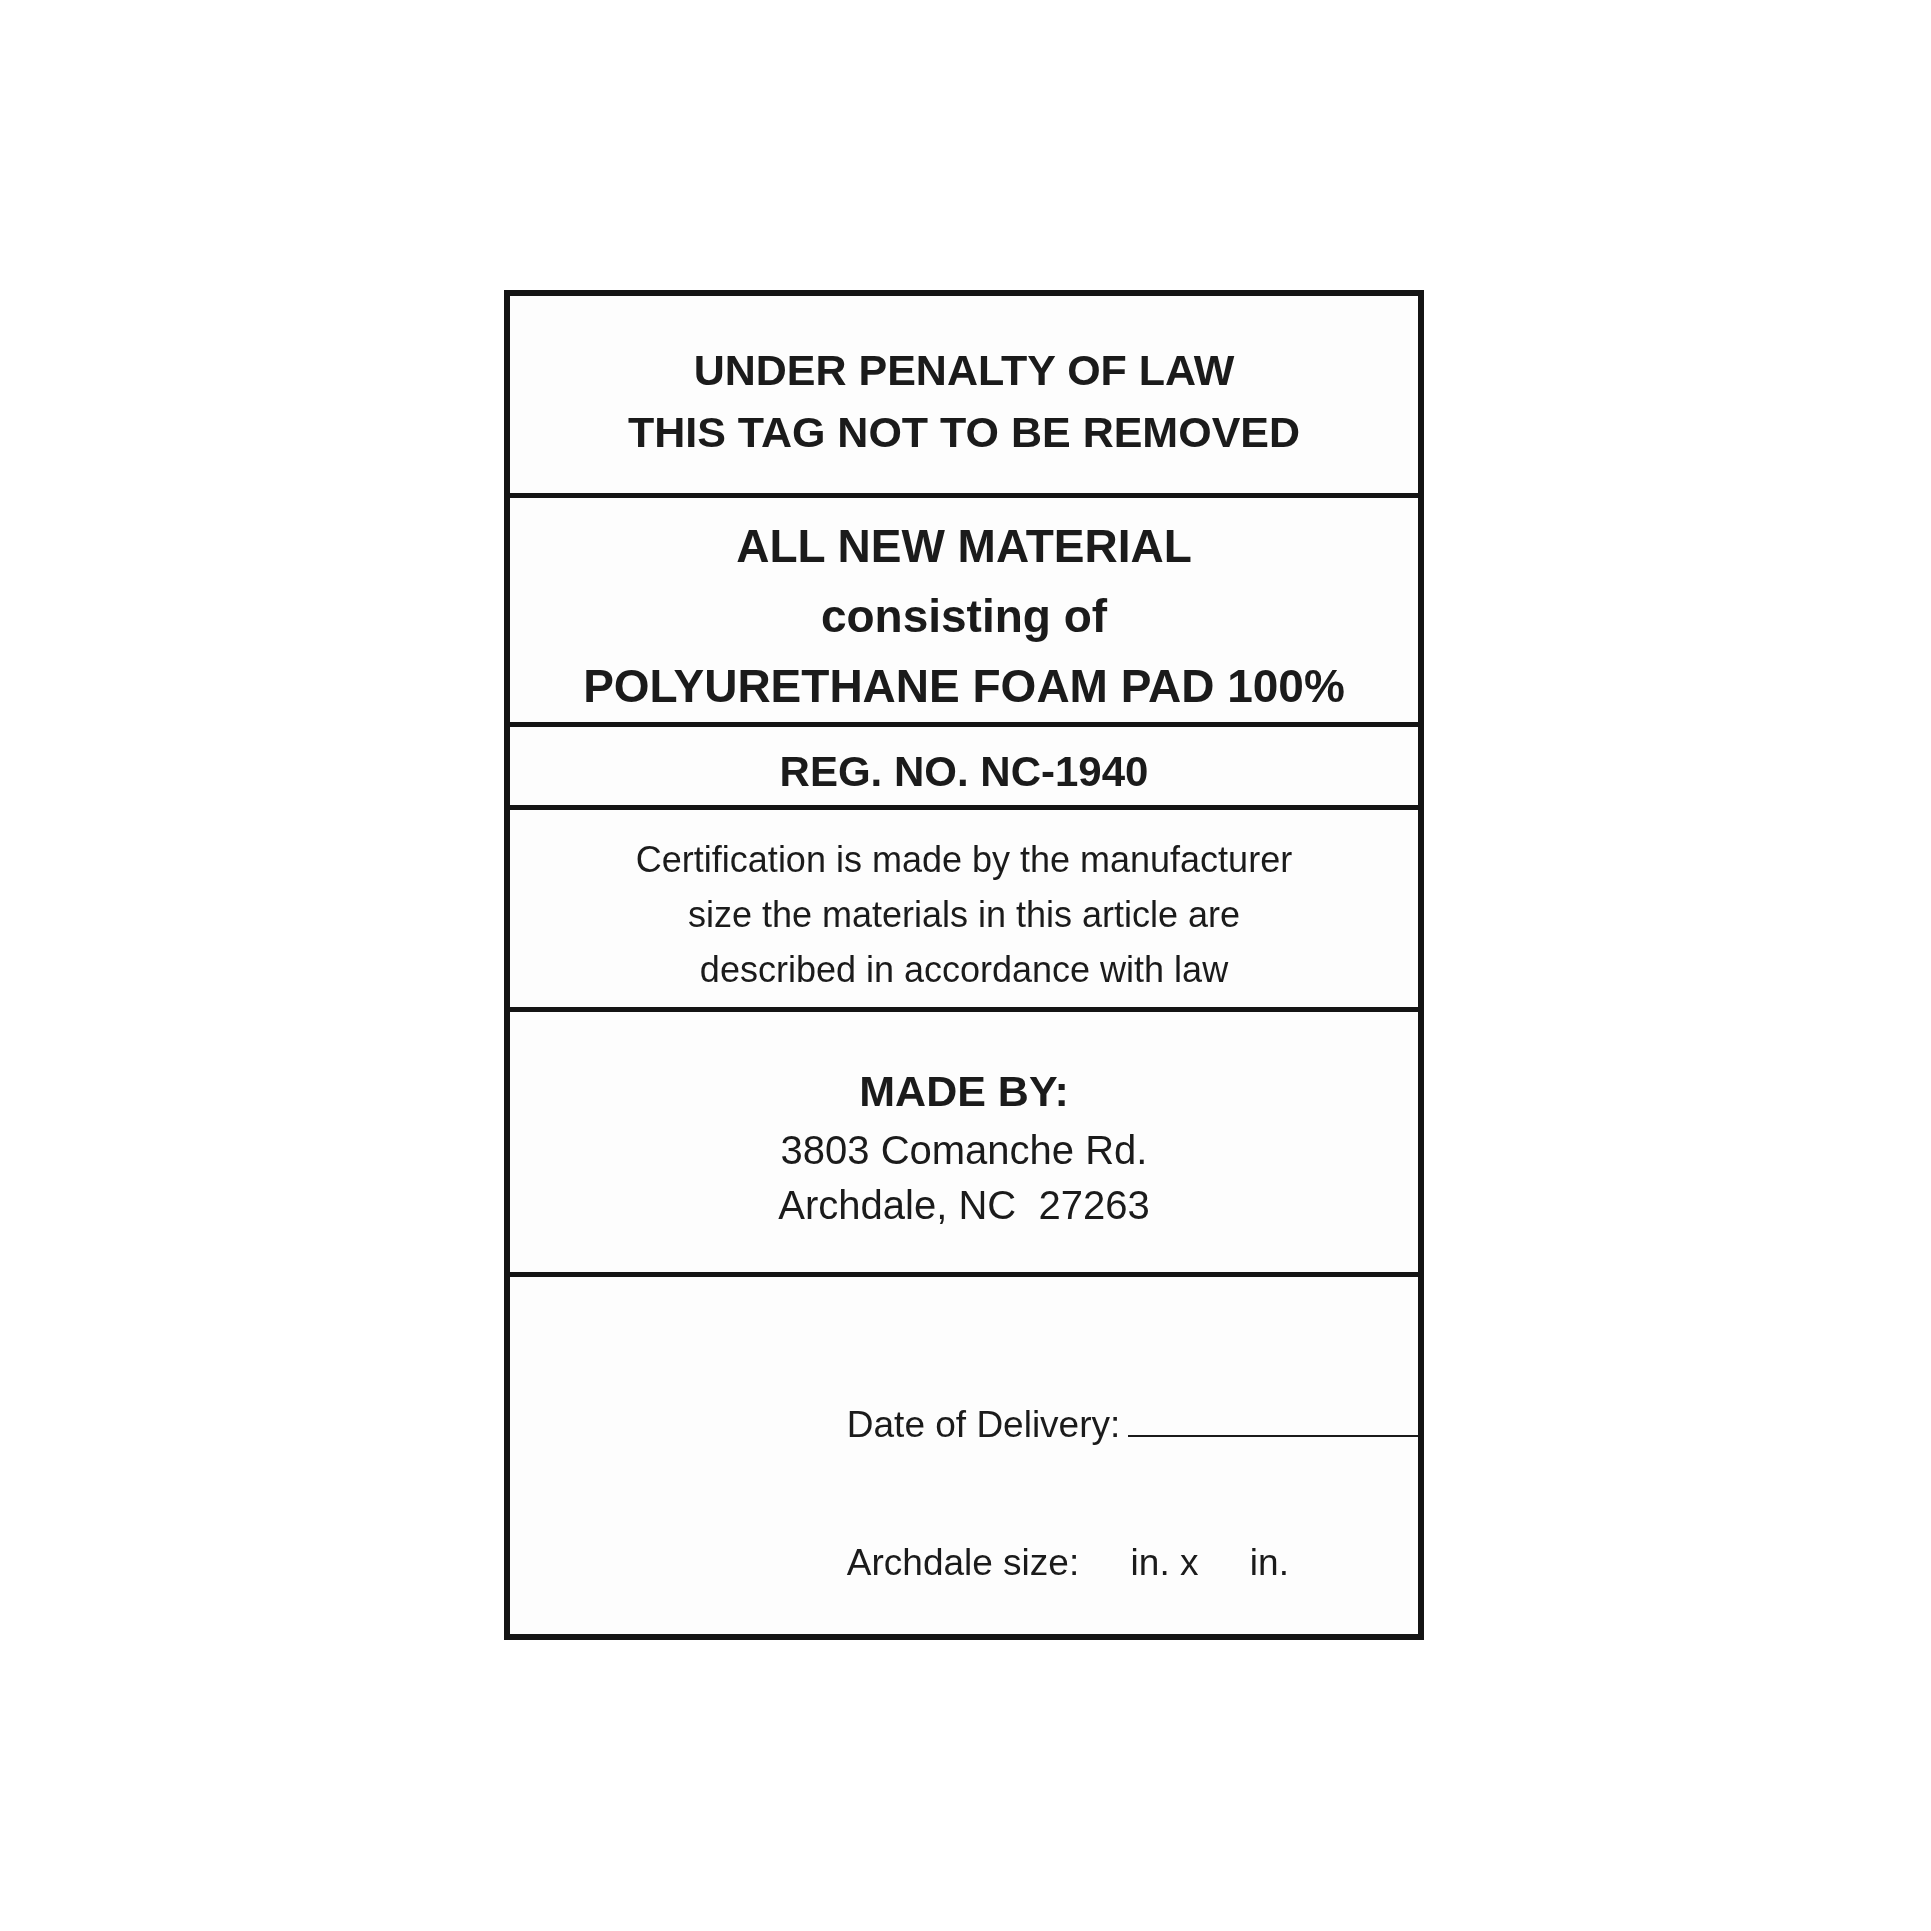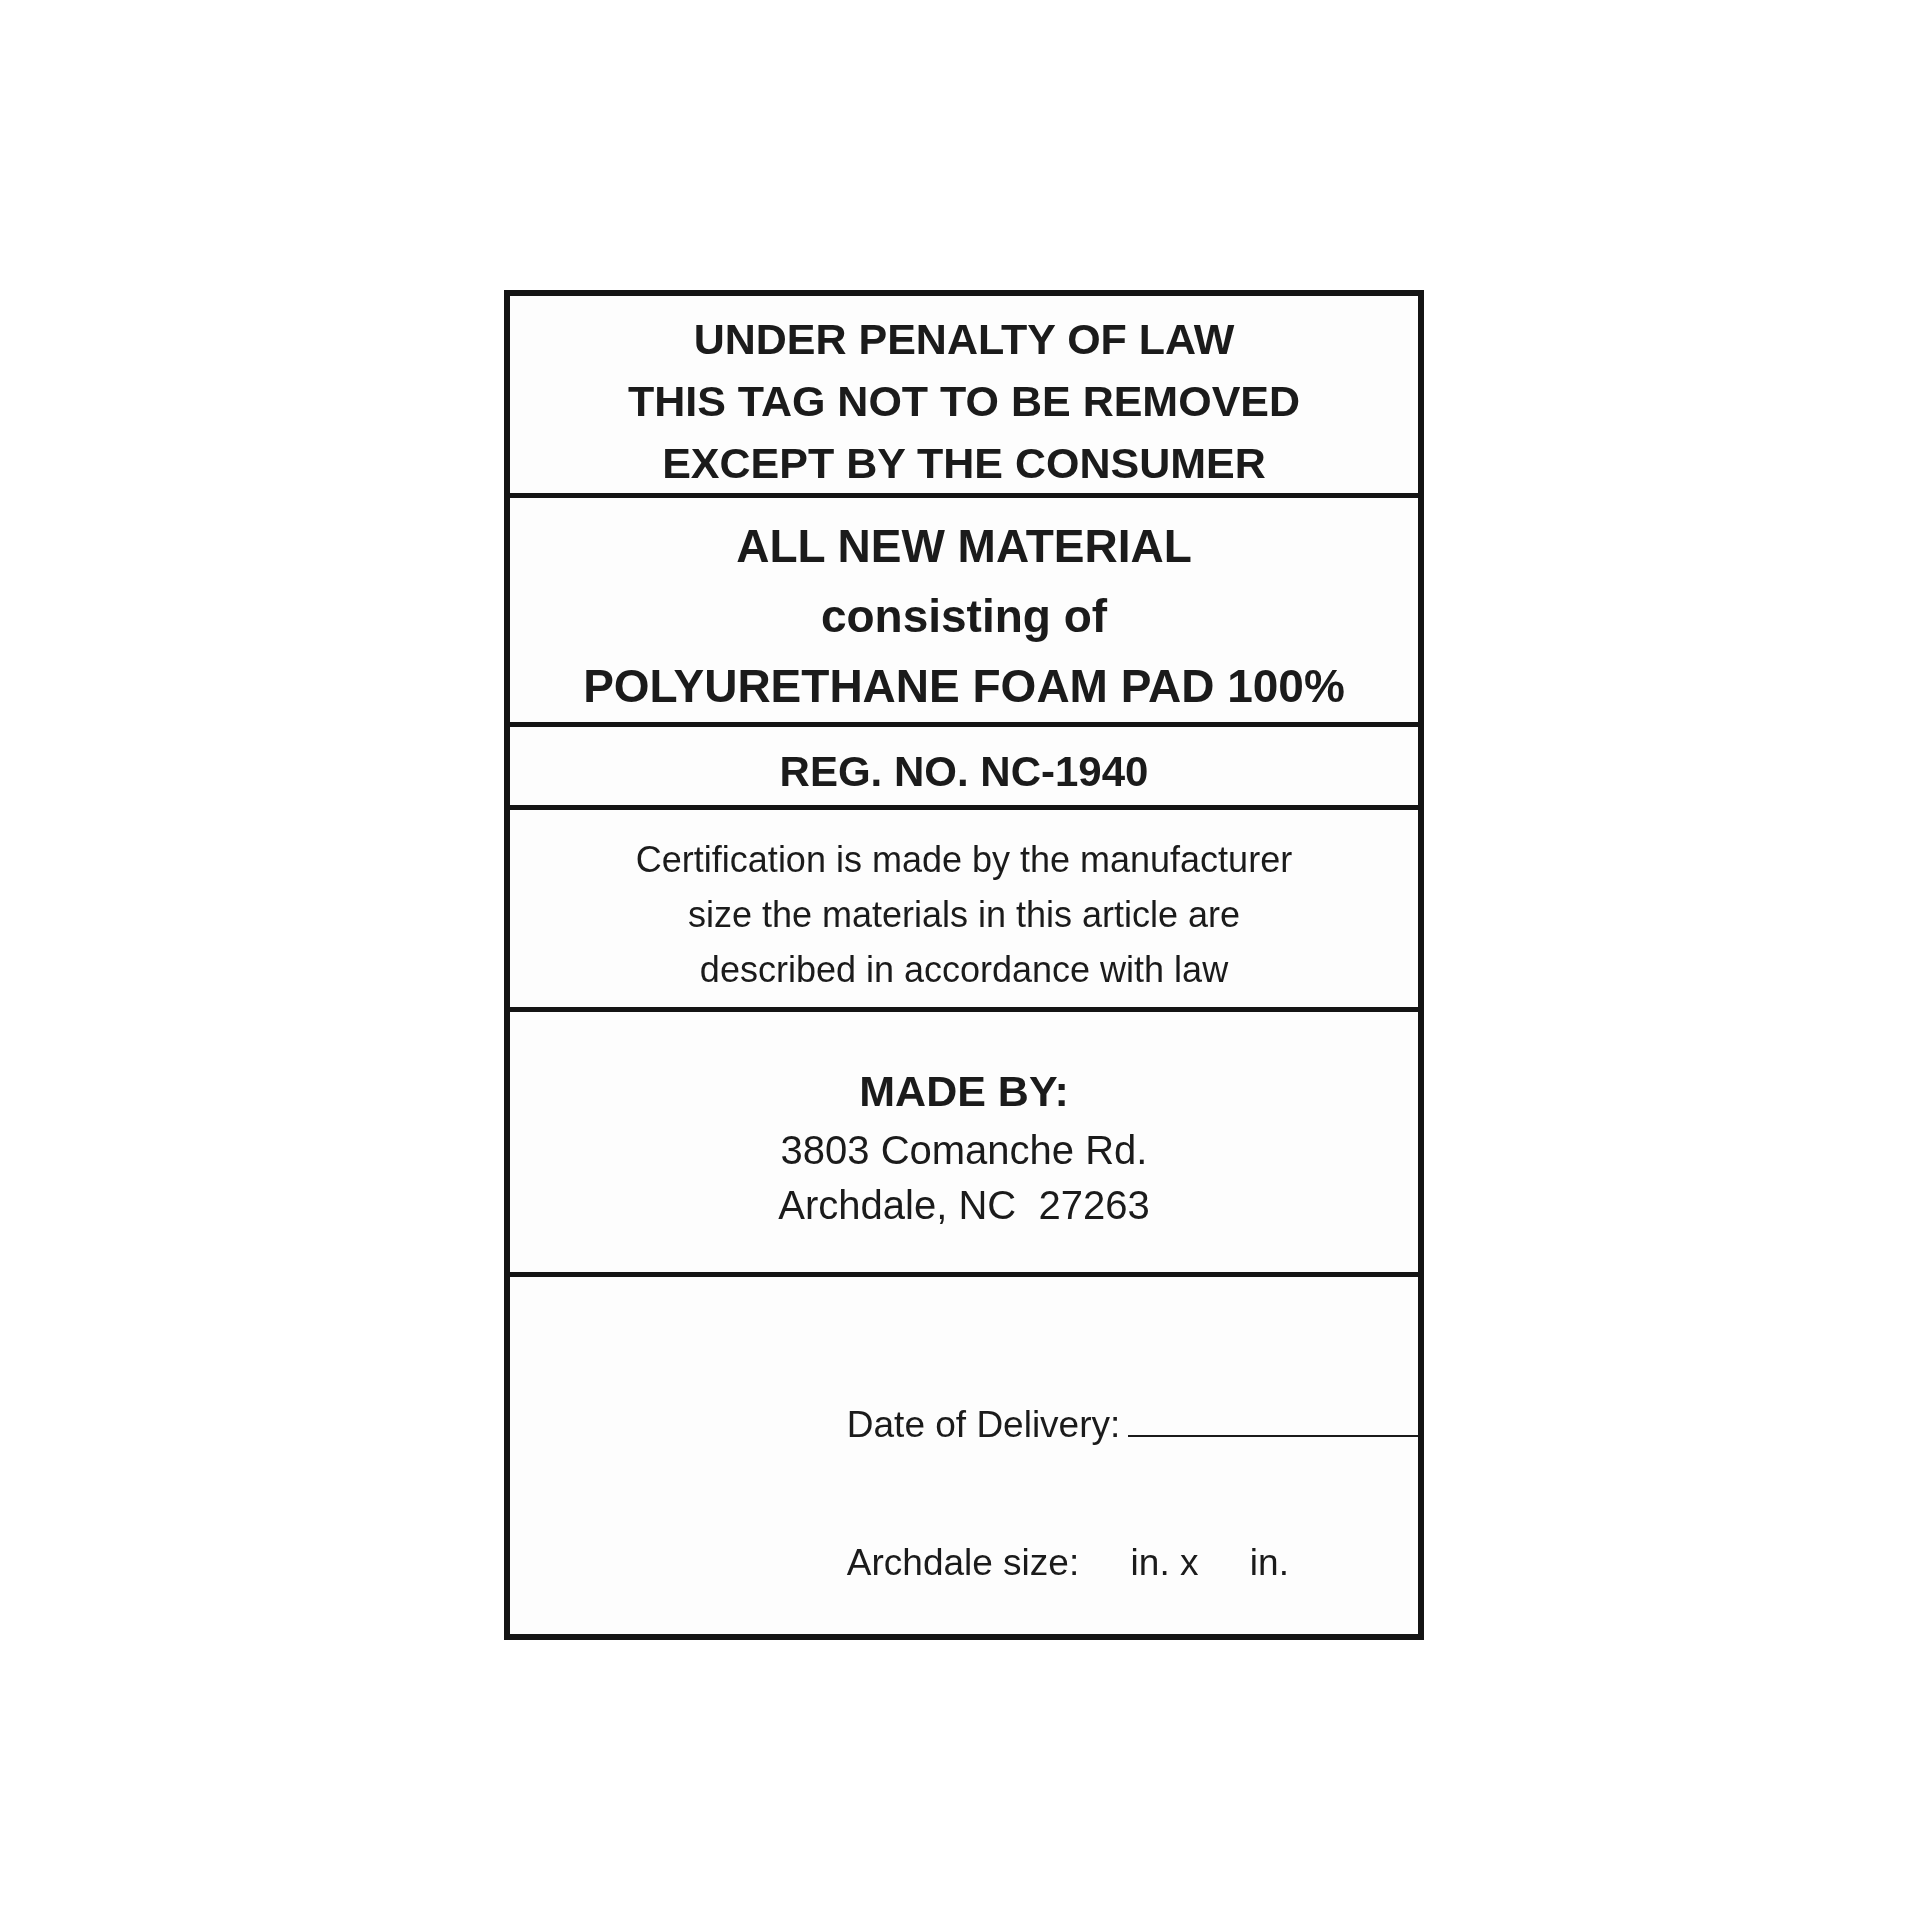--- a/index.html
+++ b/index.html
@@ -68,21 +68,20 @@
 </style>
 </head>
 <body>
 
 <div class="canvas">
   <div class="law-label">
 
     <div class="sec sec-penalty">
       <div class="penalty-line">UNDER PENALTY OF LAW</div>
       <div class="penalty-line">THIS TAG NOT TO BE REMOVED</div>
-      <div class="penalty-line">EXCEPT BY THE CONSUMER</div>
     </div>
 
     <div class="sec sec-material">
       <div class="material-line">ALL NEW MATERIAL</div>
       <div class="material-line">consisting of</div>
       <div class="material-line">POLYURETHANE FOAM PAD 100%</div>
     </div>
 
     <div class="sec sec-reg">
       <div class="reg-line">REG. NO. NC-1940</div>

